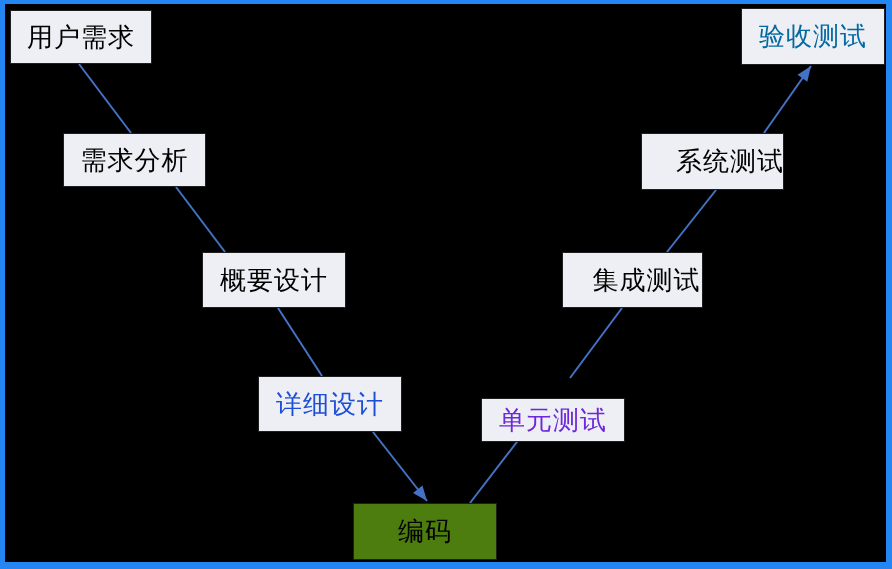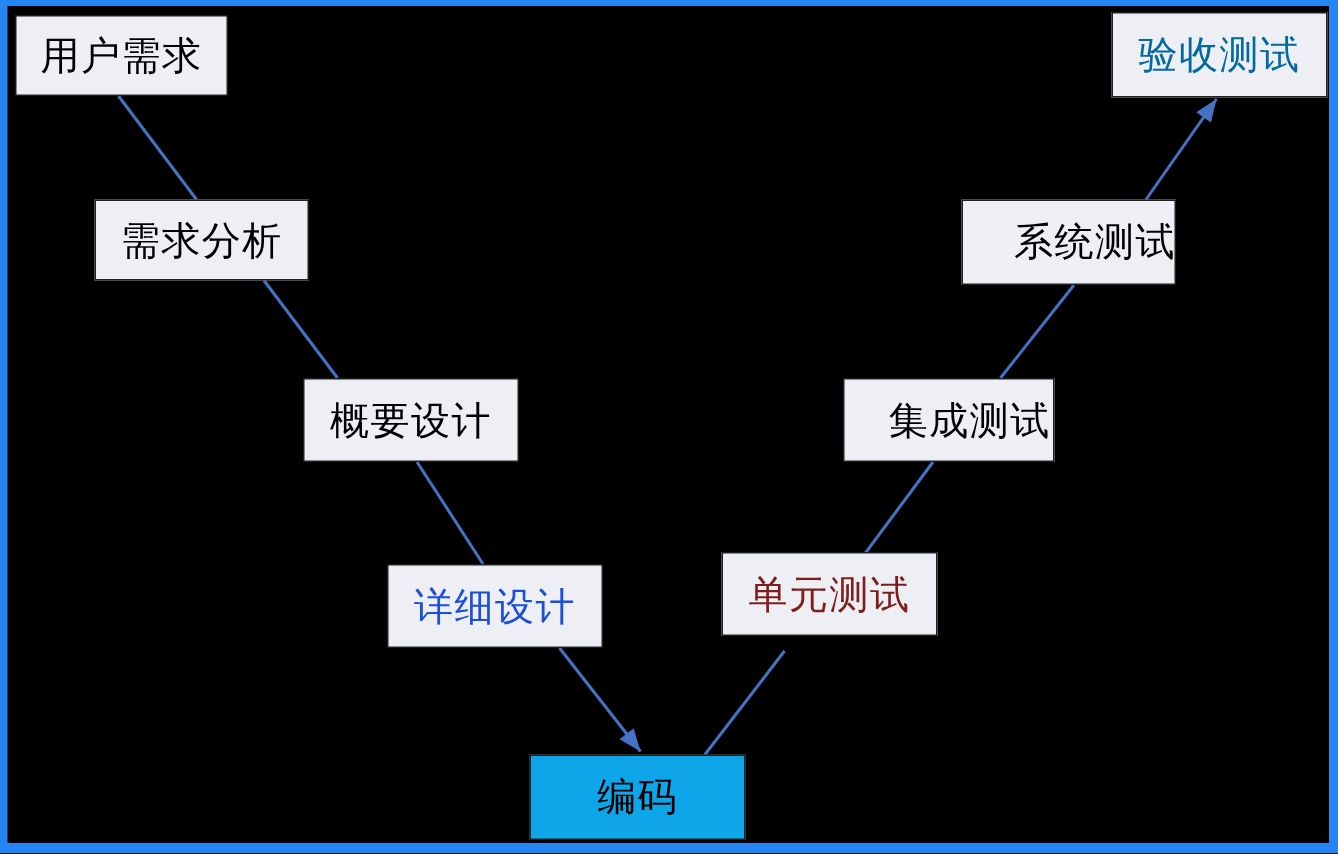--- a/index.html
+++ b/index.html
@@ -59,20 +59,20 @@
         <line x1="570" y1="378" x2="622" y2="308" stroke="#4472c4" stroke-width="2"></line>
         <line x1="667" y1="252" x2="716" y2="190" stroke="#4472c4" stroke-width="2"></line>
         <line x1="764" y1="133" x2="811" y2="66" stroke="#4472c4" stroke-width="2" marker-end="url(#arrowhead)"></line>
       </g>
   </svg>
   <div id="node-layer">
       <div class="node" style="left: 10px; top: 10px; width: 142px; height: 54px; background: rgb(237, 239, 244); border-color: rgb(31, 31, 31); color: rgb(0, 0, 0);">用户需求</div>
       <div class="node" style="left: 63px; top: 133px; width: 143px; height: 54px; background: rgb(237, 239, 244); border-color: rgb(31, 31, 31); color: rgb(0, 0, 0);">需求分析</div>
       <div class="node" style="left: 162px; top: 252px; width: 144px; height: 56px; background: rgb(237, 239, 244); border-color: rgb(31, 31, 31); color: rgb(0, 0, 0); margin-left: 40px;">概要设计</div>
       <div class="node" style="left: 258px; top: 376px; width: 144px; height: 56px; background: rgb(237, 239, 244); border-color: rgb(31, 31, 31); color: #1d4ed8;">详细设计</div>
-      <div class="node" style="left: 353px; top: 503px; width: 144px; height: 57px; background: #0ea5e9; border-color: rgb(31, 31, 31); color: rgb(0, 0, 0);">编码</div>
-      <div class="node" style="left: 481px; top: 368px; width: 144px; height: 56px; background: rgb(237, 239, 244); border-color: rgb(31, 31, 31); color: #7f1d1d;">单元测试</div>
+      <div class="node" style="left: 353px; top: 503px; width: 144px; height: 57px; background: #4d7c0f; border-color: rgb(31, 31, 31); color: rgb(0, 0, 0);">编码</div>
+      <div class="node" style="left: 481px; top: 398px; width: 144px; height: 44px; background: rgb(237, 239, 244); border-color: rgb(31, 31, 31); color: #6d28d9;">单元测试</div>
       <div class="node" style="left: 562px; top: 252px; width: 141px; height: 56px; background: rgb(237, 239, 244); border-color: rgb(31, 31, 31); color: rgb(0, 0, 0); padding-left: 28px;">集成测试</div>
       <div class="node" style="left: 641px; top: 133px; width: 143px; height: 57px; background: rgb(237, 239, 244); border-color: rgb(31, 31, 31); color: rgb(0, 0, 0); padding-left: 35px;">系统测试</div>
       <div class="node" style="left: 741px; top: 8px; width: 144px; height: 57px; background: rgb(237, 239, 244); border-color: rgb(31, 31, 31); color: #0369a1;">验收测试</div>
     </div>
   <div class="frame" style="border-color: rgb(35, 134, 242);"></div>
 </div>
 
 </body></html>

